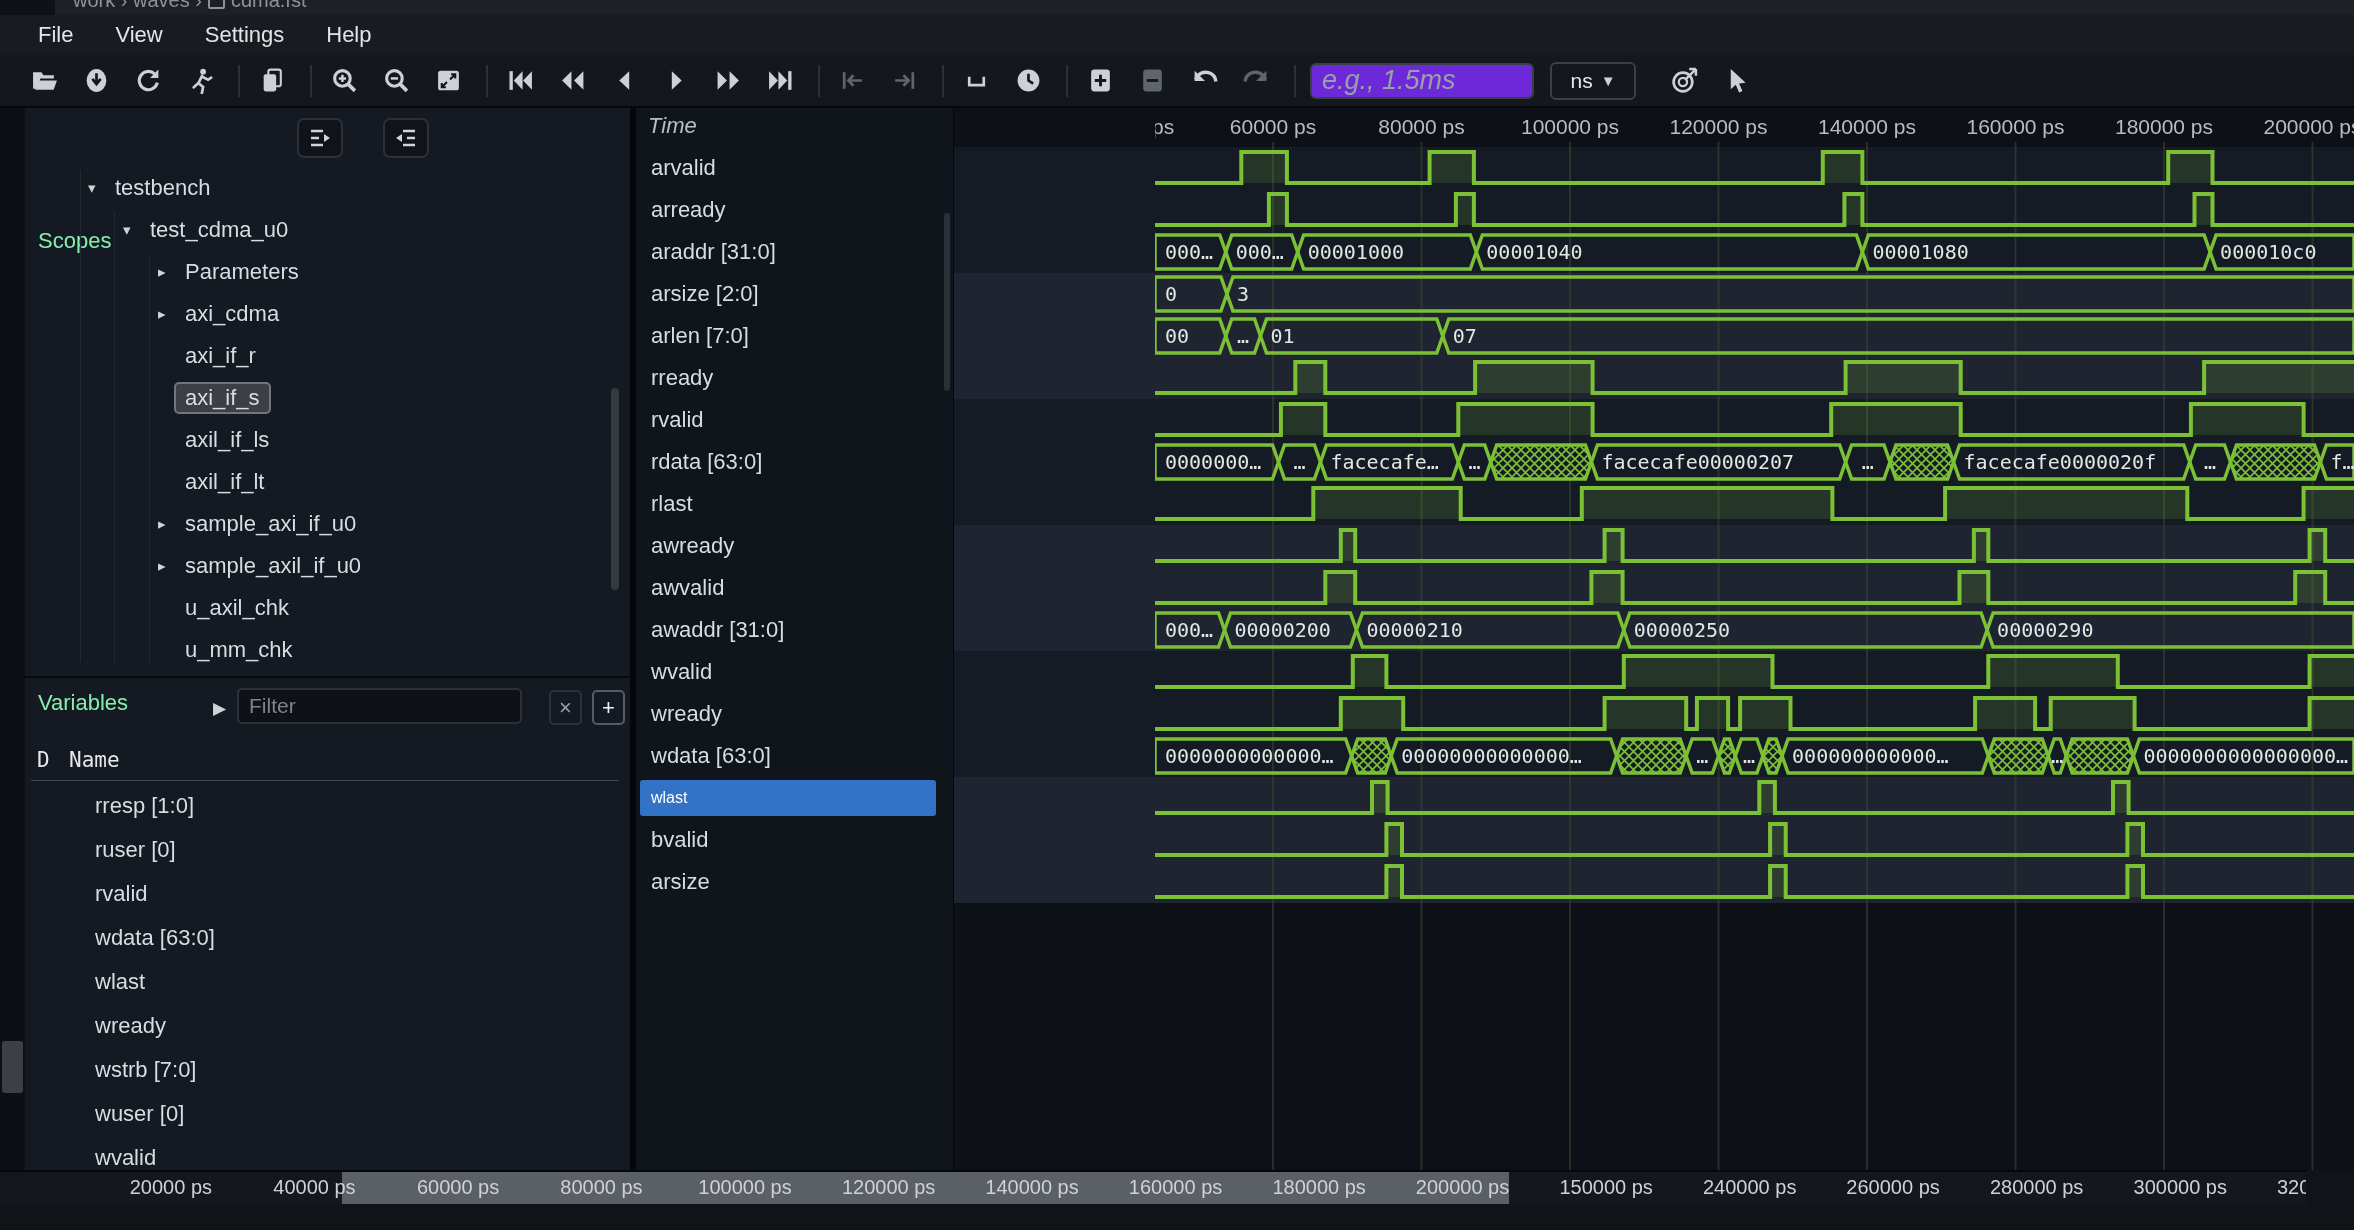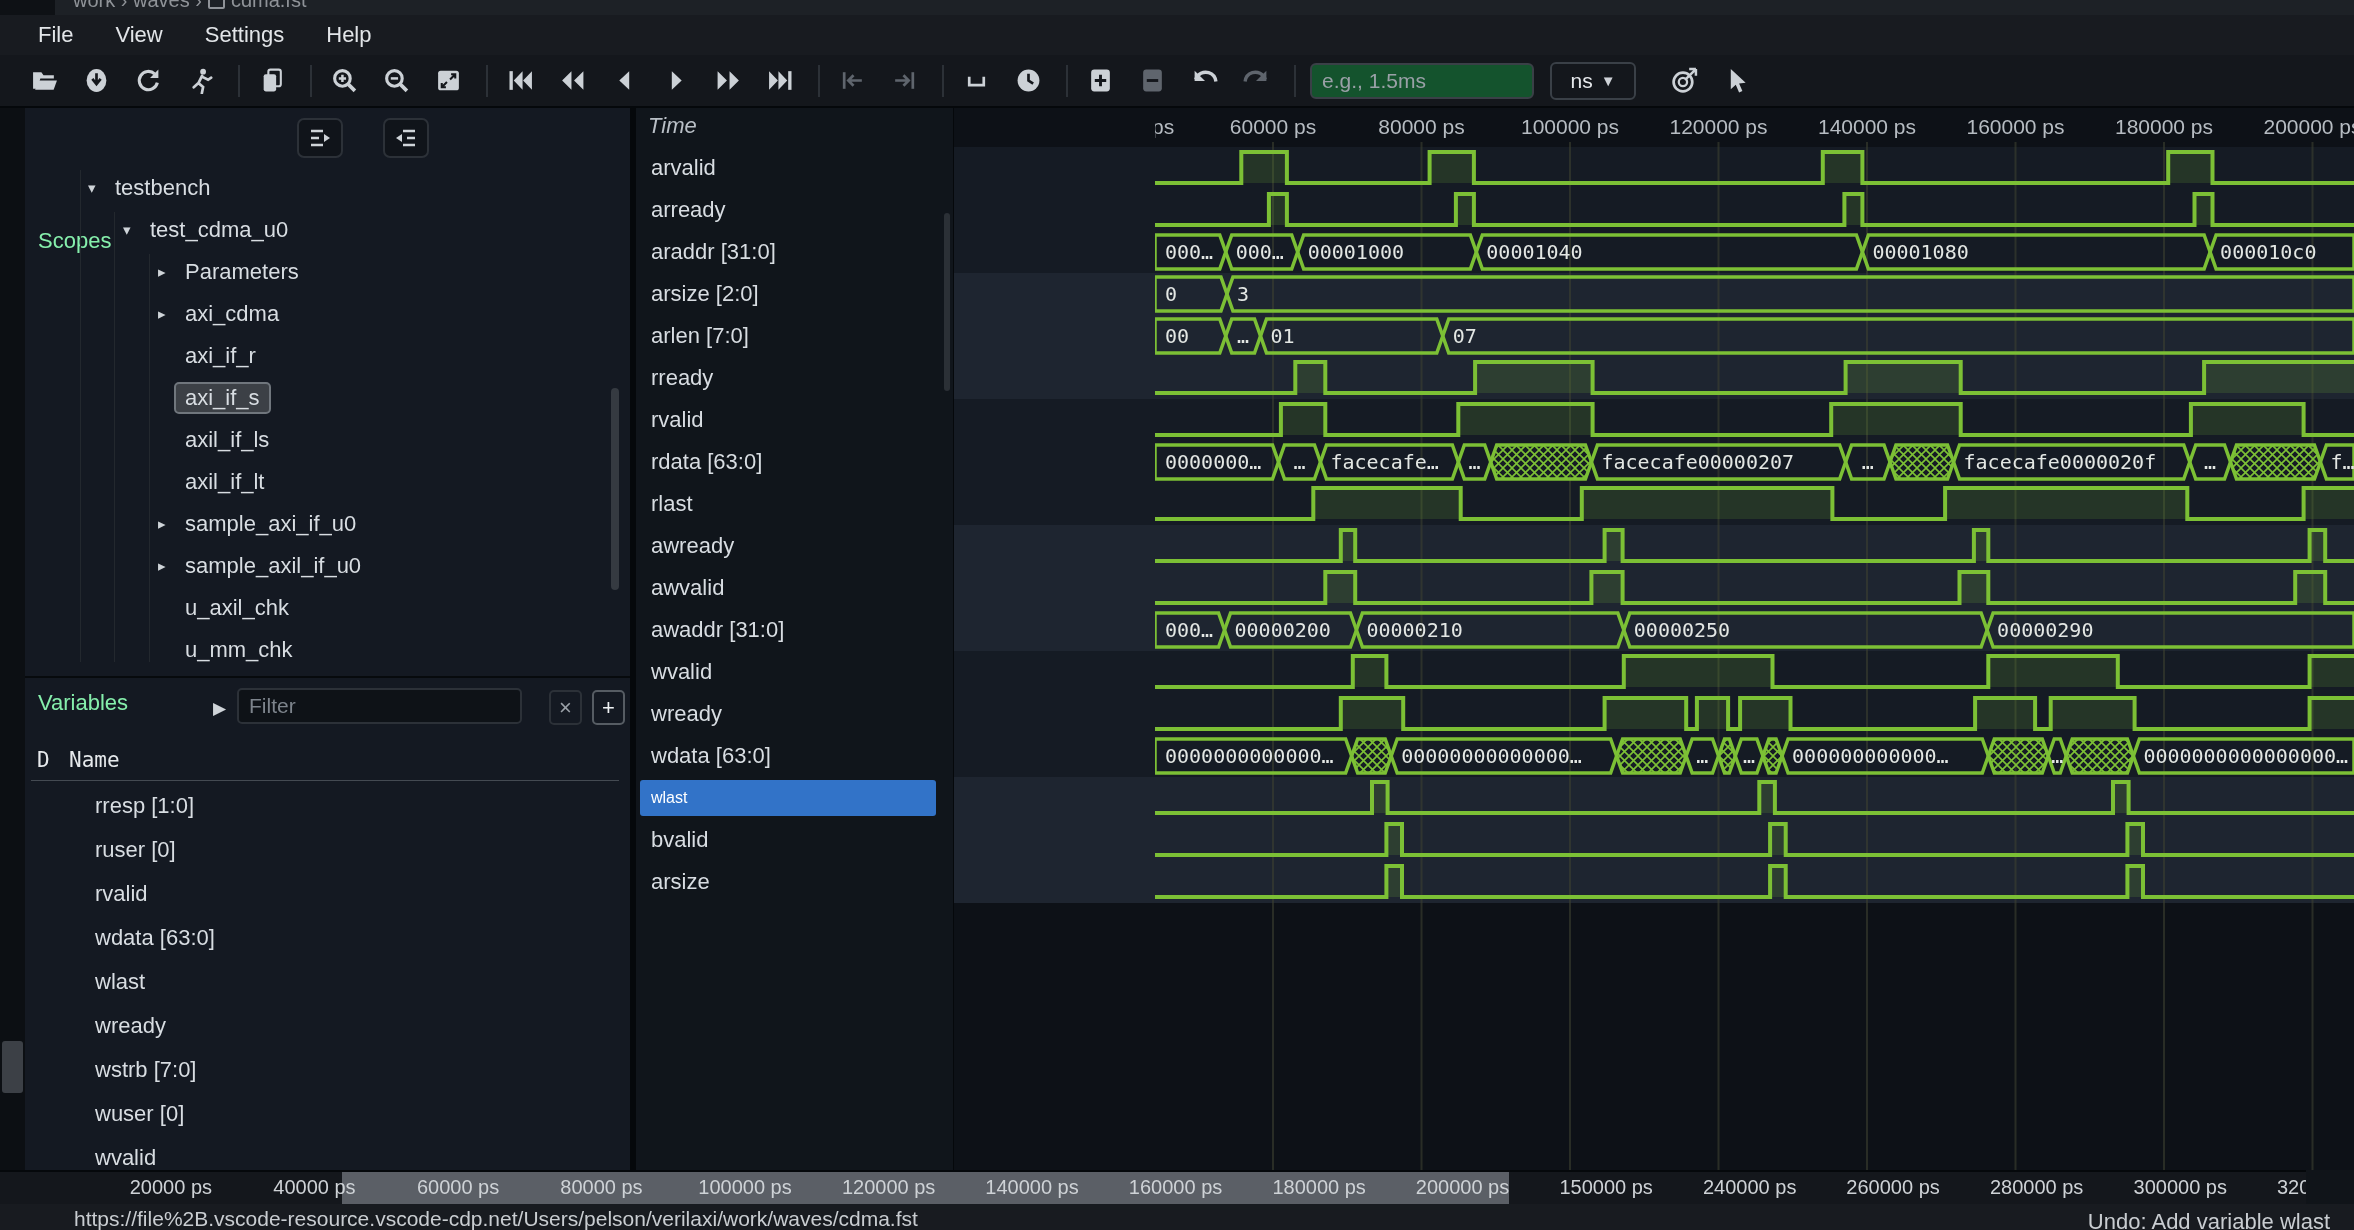--- a/index.html
+++ b/index.html
@@ -12,22 +12,22 @@
   #topstrip .fileicon{display:inline-block;width:13px;height:13px;border:2px solid #8f9398;border-radius:2px;margin:0 6px;vertical-align:-2px;}
   #topblock{left:0;top:0;width:55px;height:15px;background:#0e1115;}
   
   #menubar{left:0;top:15px;width:2354px;height:40px;background:#181b20;display:flex;align-items:center;padding-left:30px;gap:26px;box-sizing:border-box;}
   .menu-item{font-size:22px;color:#e2e5e8;padding:2px 8px;cursor:default;}
   
   #toolbar{left:0;top:55px;width:2354px;height:53px;background:#14171c;border-bottom:2px solid #05080b;display:flex;align-items:center;padding-left:26px;box-sizing:border-box;}
   .tb-btn{width:36px;height:36px;margin-right:16px;display:flex;align-items:center;justify-content:center;color:#ccd1d6;flex:0 0 auto;}
   .tb-btn.dim{color:#5f656d;}
   .tb-sep{width:2px;height:32px;background:#2c3137;margin:0 14px 0 4px;flex:0 0 auto;}
-  .tb-input{width:200px;height:32px;background:#14532d;border:2px solid #3a4047;border-radius:6px;color:#e6e9ec;
-            font-size:21px;padding:0 10px;margin-right:16px;font-family:"Liberation Sans",sans-serif;}
+  .tb-input{width:200px;height:32px;background:#6d28d9;border:2px solid #3a4047;border-radius:6px;color:#e6e9ec;
+            font-size:27px;padding:0 10px;margin-right:16px;font-family:"Liberation Sans",sans-serif;font-style:italic;}
   .tb-input::placeholder{color:#9aa0a7;}
   .tb-select{height:34px;min-width:66px;background:#14171c;border:2px solid #3a4047;border-radius:6px;color:#e6e9ec;
              font-size:21px;display:flex;align-items:center;justify-content:center;gap:8px;margin-right:30px;padding:0 8px;}
   .tb-select .car{font-size:15px;color:#cfd3d8;}
   
   #leftstrip{left:0;top:108px;width:25px;height:1062px;background:#0c0f13;}
   #leftthumb{left:2px;top:933px;width:21px;height:52px;background:#3c4046;border-radius:3px;}
   #sidepanel{left:25px;top:108px;width:605px;height:1062px;background:#141922;overflow:hidden;}
   #namescol{left:636px;top:108px;width:318px;height:1062px;background:#10151b;overflow:hidden;}
   #divider1{left:630px;top:108px;width:6px;height:1062px;background:#05080b;}
@@ -520,18 +520,14 @@
         <div class="ruler-lab" style="left: 1402.54px;">200000 ps</div>
         <div class="ruler-lab" style="left: 1546.13px;">150000 ps</div>
         <div class="ruler-lab" style="left: 1689.73px;">240000 ps</div>
         <div class="ruler-lab" style="left: 1833.09px;">260000 ps</div>
         <div class="ruler-lab" style="left: 1976.68px;">280000 ps</div>
         <div class="ruler-lab" style="left: 2120.27px;">300000 ps</div>
         <div class="ruler-lab" style="left: 2263.63px;">320000 ps</div>
       </div>
   </div>
 
-  <div id="statusbar" class="abs">
-    <div id="status-url">https://file%2B.vscode-resource.vscode-cdp.net/Users/pelson/verilaxi/work/waves/cdma.fst</div>
-    <div id="status-undo">Undo: Add variable wlast</div>
-  </div>
 
 </div>
 
 </body></html>

